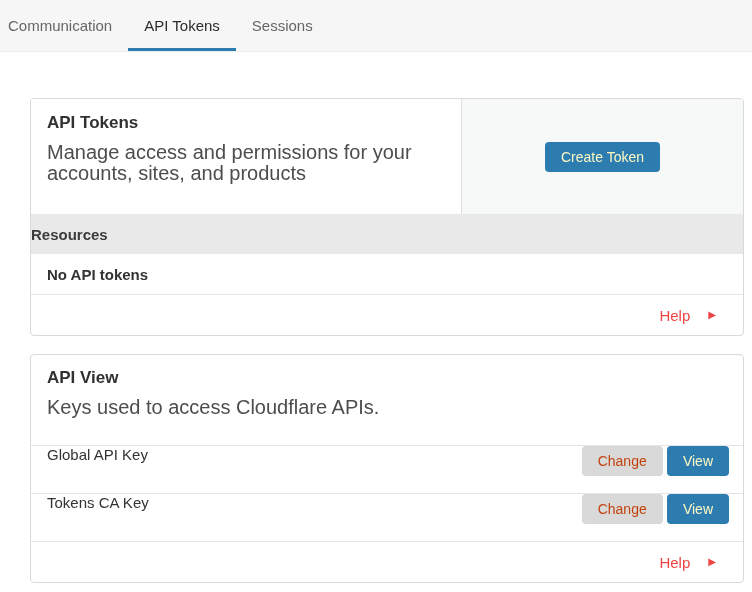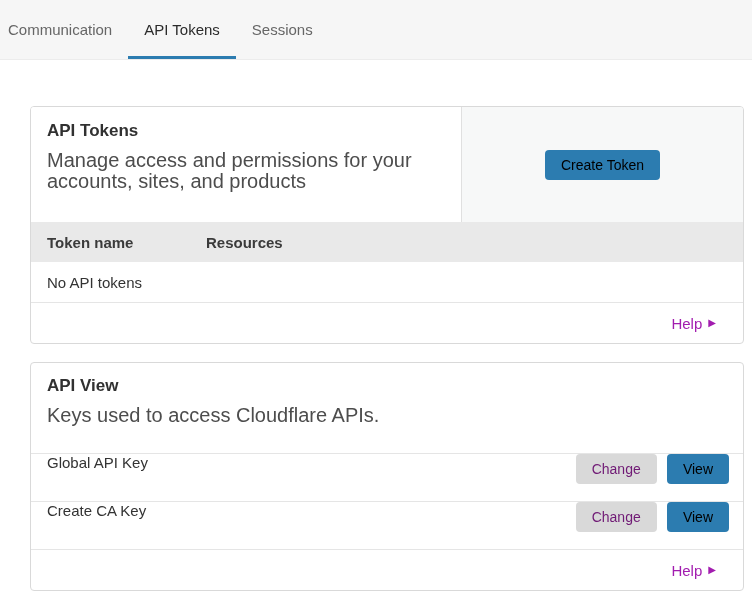--- a/index.html
+++ b/index.html
@@ -1,21 +1,21 @@
 <!DOCTYPE html>
 <html><head>
 <meta charset="utf-8">
 <style>
   * { margin: 0; padding: 0; box-sizing: border-box; }
   html, body { width: 752px; height: 592px; background: #ffffff; overflow: hidden; }
   body { font-family: "Liberation Sans", "DejaVu Sans", sans-serif; color: #333333; }
 
   
   .tabbar {
-    height: 60px;
+    height: 52px;
     background: #f6f6f6;
     border-bottom: 1px solid #ececec;
     display: flex;
     align-items: stretch;
   }
   .tab {
     display: flex;
     align-items: center;
     padding: 0 16px;
     font-size: 15px;
@@ -64,22 +64,22 @@
     display: inline-block;
     border: none;
     border-radius: 4px;
     font-family: inherit;
     font-size: 14px;
     cursor: pointer;
     line-height: 30px;
     height: 30px;
     padding: 0 16px;
   }
-  .btn-blue { background: #2c7cb0; color: #000000; }
-  .btn-gray { background: #d9d9d9; color: #701a75; margin-right: 6px; }
+  .btn-blue { background: #2c7cb0; color: #fef9c3; }
+  .btn-gray { background: #d9d9d9; color: #c2410c; margin-right: 0; }
 
   
   .table-head {
     display: grid;
     grid-template-columns: 175px 192px 194px 1fr;
     align-items: center;
     height: 40px;
     background: #e9e9e9;
     font-size: 15px;
     font-weight: 700;
@@ -87,35 +87,37 @@
   }
   .table-head .cell.first { padding-left: 16px; }
   .empty-row {
     height: 41px;
     display: flex;
     align-items: center;
     padding-left: 16px;
     font-size: 15px;
     color: #333333;
     border-bottom: 1px solid #e5e5e5;
+    font-weight: bold;
   }
   .card-footer {
     height: 40px;
     display: flex;
     align-items: center;
     justify-content: flex-end;
     padding-right: 27px;
   }
   .help-link {
     font-size: 15px;
-    color: #a21caf;
+    color: #ef4444;
     text-decoration: none;
     display: inline-flex;
     align-items: center;
     cursor: pointer;
+    gap: 12px;
   }
   .help-arrow { font-size: 10px; margin-left: 6px; line-height: 1; }
 
   
   .keys-header { padding: 13px 16px 0 16px; height: 90px; }
   .key-row {
     height: 48px;
     border-top: 1px solid #e5e5e5;
     display: flex;
     align-items: flex-start;
@@ -147,21 +149,20 @@
     <div class="tokens-header-left">
       <h2 class="card-title">API Tokens</h2>
       <p class="card-desc">Manage access and permissions for your accounts, sites, and products</p>
     </div>
     <div class="tokens-header-right">
       <button class="btn btn-blue">Create Token</button>
     </div>
   </div>
 
   <div class="table-head">
-    <div class="cell first">Token name</div>
     <div class="cell">Resources</div>
   </div>
 
   <div class="empty-row">
     <span>No API tokens</span>
   </div>
 
   <div class="card-footer">
     <a class="help-link">
         <span>Help</span>
@@ -178,21 +179,21 @@
 
   <div class="key-row">
     <span>Global API Key</span>
     <span>
       <button class="btn btn-gray">Change</button>
       <button class="btn btn-blue">View</button>
     </span>
   </div>
 
   <div class="key-row">
-    <span>Create CA Key</span>
+    <span>Tokens CA Key</span>
     <span>
       <button class="btn btn-gray">Change</button>
       <button class="btn btn-blue">View</button>
     </span>
   </div>
 
   <div class="card-footer">
     <a class="help-link">
         <span>Help</span>
         <span class="help-arrow">▶</span>

